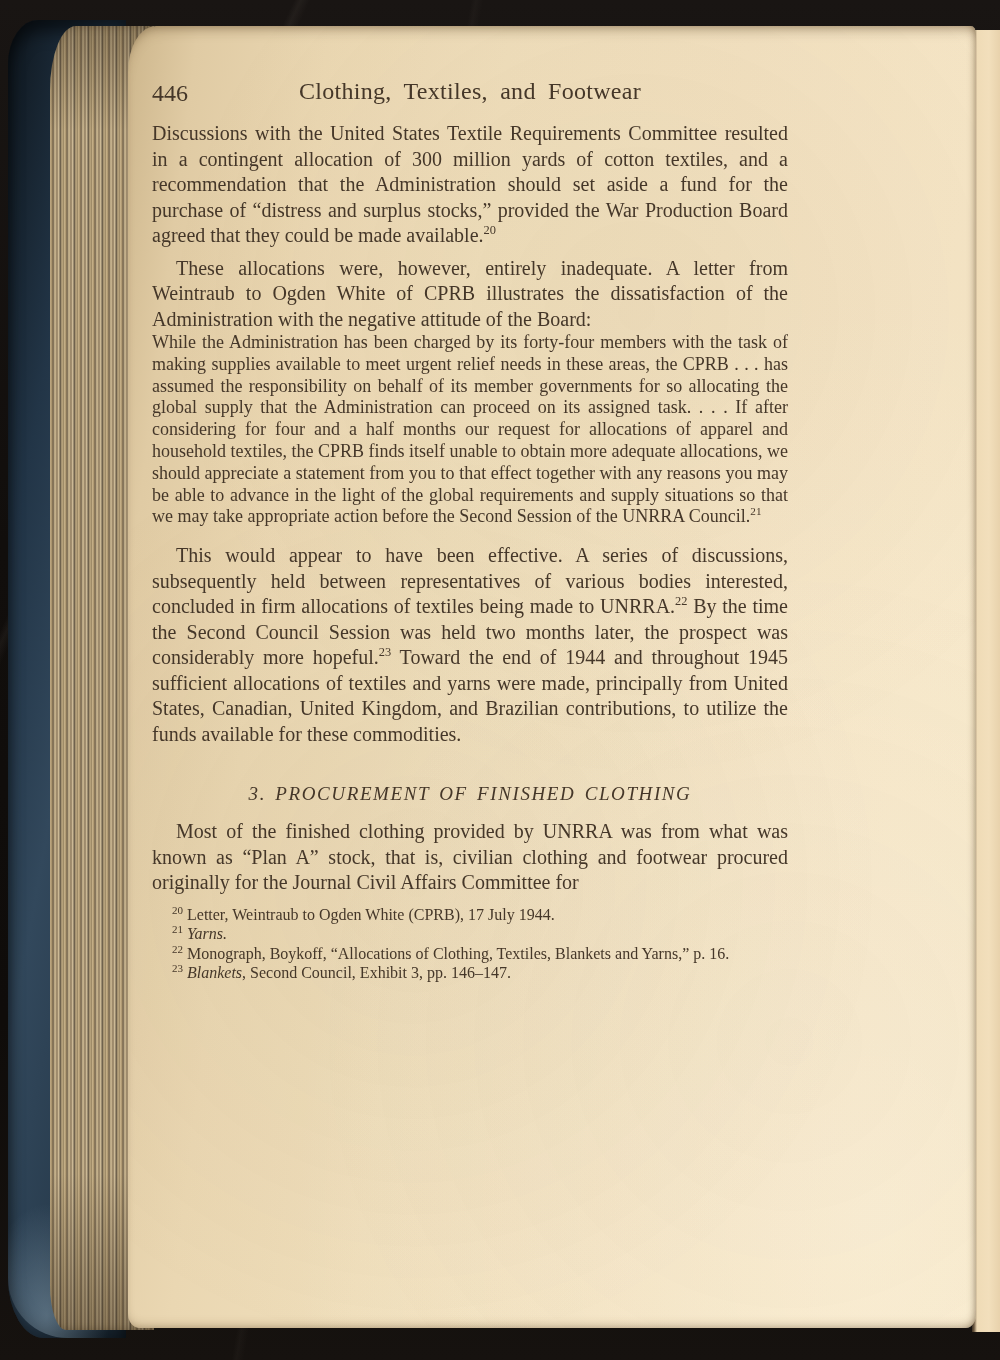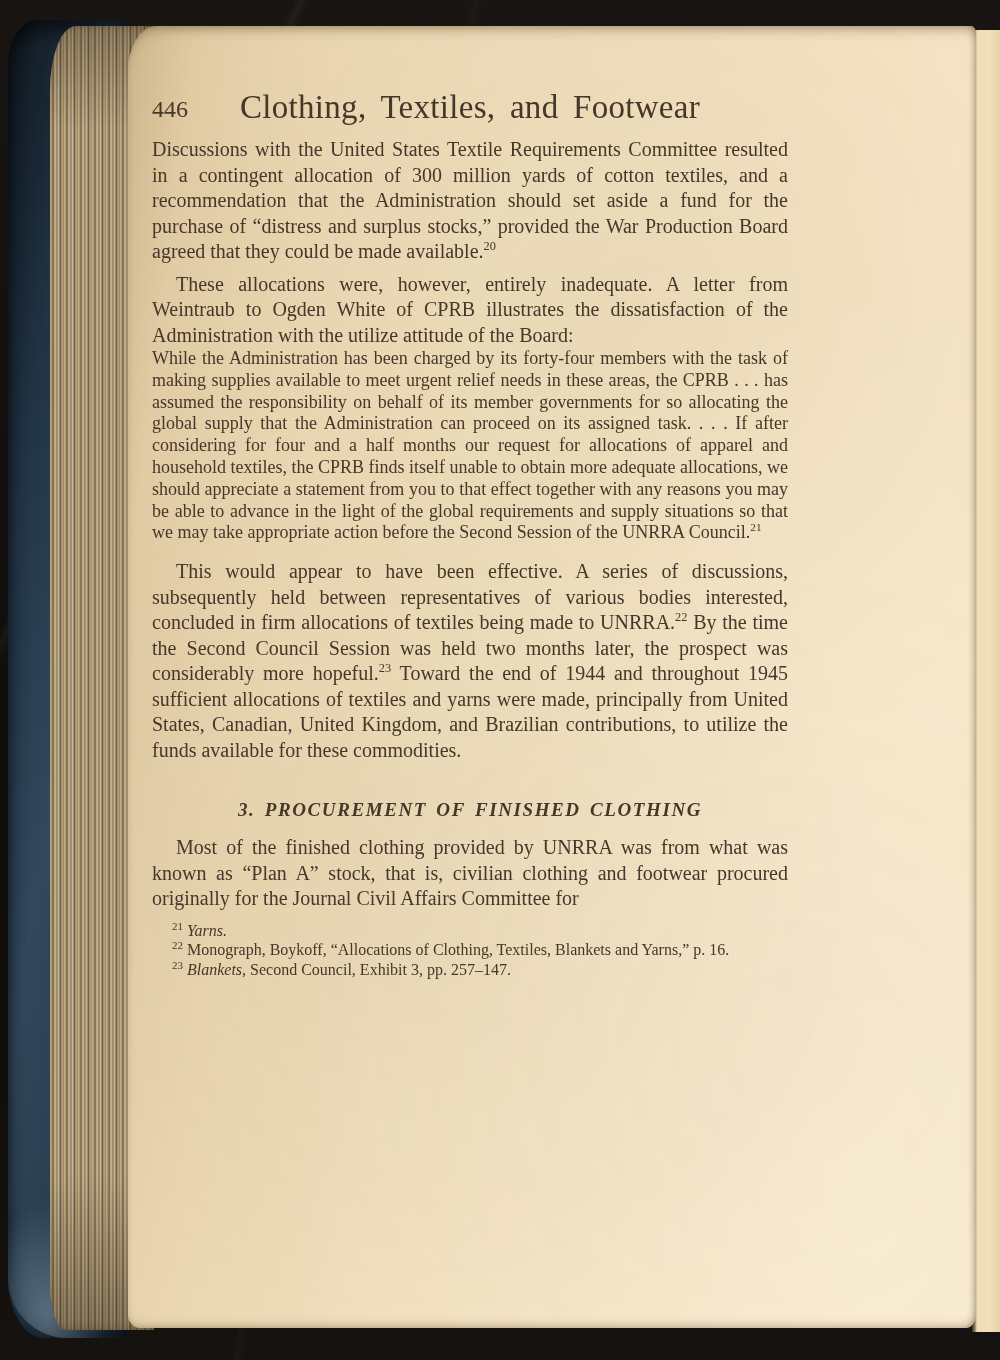--- a/index.html
+++ b/index.html
@@ -60,49 +60,49 @@
       inset -5px 0 8px -5px rgba(90,65,35,0.55);
   }
   .page-texture {
     position: absolute; inset: 0; border-radius: inherit; pointer-events: none;
     background:
       radial-gradient(circle at 60% 22%, rgba(125,95,55,0.05), transparent 42%),
       radial-gradient(circle at 34% 66%, rgba(125,95,55,0.06), transparent 46%),
       radial-gradient(circle at 78% 78%, rgba(125,95,55,0.04), transparent 40%);
   }
   .content {
-    position: absolute; left: 152px; top: 90px; width: 636px;
+    position: absolute; left: 152px; top: 74px; width: 636px;
     color: #453729;
     font-size: 20px; line-height: 25.5px;
     text-align: justify;
   }
   .page-head { position: relative; height: 34px; margin-bottom: 13px; }
   .page-number {
     position: absolute; left: 0; bottom: 0;
     font-size: 24px; line-height: 30px;
   }
   .running-title {
     text-align: center;
-    font-size: 33px; line-height: 34px;
+    font-size: 24px; line-height: 34px;
     word-spacing: 6px; letter-spacing: 0.3px;
   }
   p { margin: 0; }
   .indent { text-indent: 24px; }
   .para-2 { margin-top: 7px; }
   .quote {
     font-size: 18px; line-height: 21.8px;
     margin-bottom: 15px;
   }
   sup {
     font-size: 0.62em; line-height: 0; vertical-align: super;
     letter-spacing: 0;
   }
   .section-heading {
     margin: 35px 0 13px 0;
-    font-size: 19px; line-height: 24px; font-weight: bold; font-style: italic;
+    font-size: 19px; line-height: 24px; font-weight: normal; font-style: italic;
     text-align: center; letter-spacing: 1.6px; word-spacing: 3px;
   }
   .footnotes { margin-top: 9px; font-size: 16px; line-height: 19.6px; }
   .fn { text-indent: 20px; }
   .fn sup { font-size: 11px; }
   .fn i { font-style: italic; }
 </style>
 </head>
 <body>
 
@@ -116,29 +116,30 @@
   </div>
 
   <div class="content">
     <div class="page-head">
       <span class="page-number">446</span>
       <div class="running-title">Clothing, Textiles, and Footwear</div>
     </div>
 
     <p class="body"><span>Discussions with the United States Textile Requirements Committee resulted in a contingent allocation of 300 million yards of cotton textiles, and a recommendation that the Administration should set aside a fund for the purchase of “distress and surplus stocks,” provided the War Production Board agreed that they could be made available.</span><sup>20</sup></p>
 
-    <p class="body indent para-2">These allocations were, however, entirely inadequate. A letter from Weintraub to Ogden White of CPRB illustrates the dissatisfaction of the Administration with the utilize attitude of the Board:</p>
+    <p class="body indent para-2">These allocations were, however, entirely inadequate. A letter from Weintraub to Ogden White of CPRB illustrates the dissatisfaction of the Administration with the negative attitude of the Board:</p>
 
     <p class="quote"><span>While the Administration has been charged by its forty-four members with the task of making supplies available to meet urgent relief needs in these areas, the CPRB&nbsp;.&nbsp;.&nbsp;. has assumed the responsibility on behalf of its member governments for so allocating the global supply that the Administration can proceed on its assigned task.&nbsp;.&nbsp;.&nbsp;. If after considering for four and a half months our request for allocations of apparel and household textiles, the CPRB finds itself unable to obtain more adequate allocations, we should appreciate a statement from you to that effect together with any reasons you may be able to advance in the light of the global requirements and supply situations so that we may take appropriate action before the Second Session of the UNRRA Council.</span><sup>21</sup></p>
 
     <p class="body indent"><span>This would appear to have been effective. A series of discussions, subsequently held between representatives of various bodies interested, concluded in firm allocations of textiles being made to UNRRA.</span><sup>22</sup><span> By the time the Second Council Session was held two months later, the prospect was considerably more hopeful.</span><sup>23</sup><span> Toward the end of 1944 and throughout 1945 sufficient allocations of textiles and yarns were made, principally from United States, Canadian, United Kingdom, and Brazilian contributions, to utilize the funds available for these commodities.</span></p>
 
     <h2 class="section-heading">3. PROCUREMENT OF FINISHED CLOTHING</h2>
 
     <p class="body indent">Most of the finished clothing provided by UNRRA was from what was known as “Plan A” stock, that is, civilian clothing and footwear procured originally for the Journal Civil Affairs Committee for</p>
 
     <div class="footnotes">
+      <p class="fn"><sup>20</sup> <i></i><span>Letter, Weintraub to Ogden White (CPRB), 17 July 1944.</span></p>
       <p class="fn"><sup>21</sup> <i>Yarns.</i><span></span></p>
       <p class="fn"><sup>22</sup> <i></i><span>Monograph, Boykoff, “Allocations of Clothing, Textiles, Blankets and Yarns,” p. 16.</span></p>
-      <p class="fn"><sup>23</sup> <i>Blankets</i><span>, Second Council, Exhibit 3, pp. 257–147.</span></p>
+      <p class="fn"><sup>23</sup> <i>Blankets</i><span>, Second Council, Exhibit 3, pp. 146–147.</span></p>
     </div>
   </div>
 </div>
 
 </body></html>

